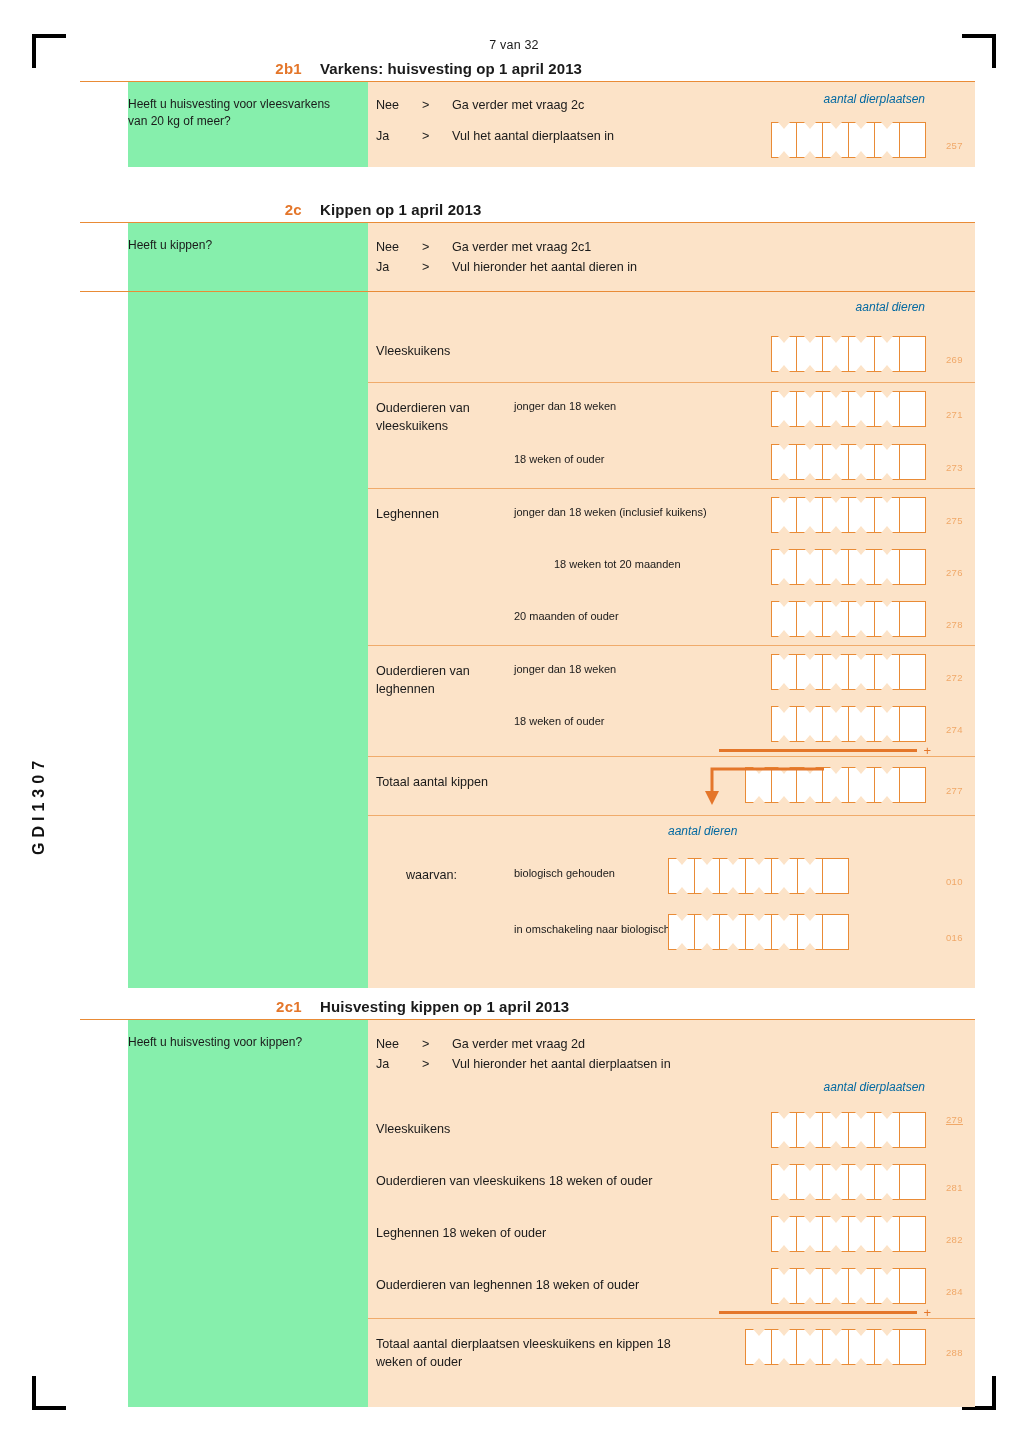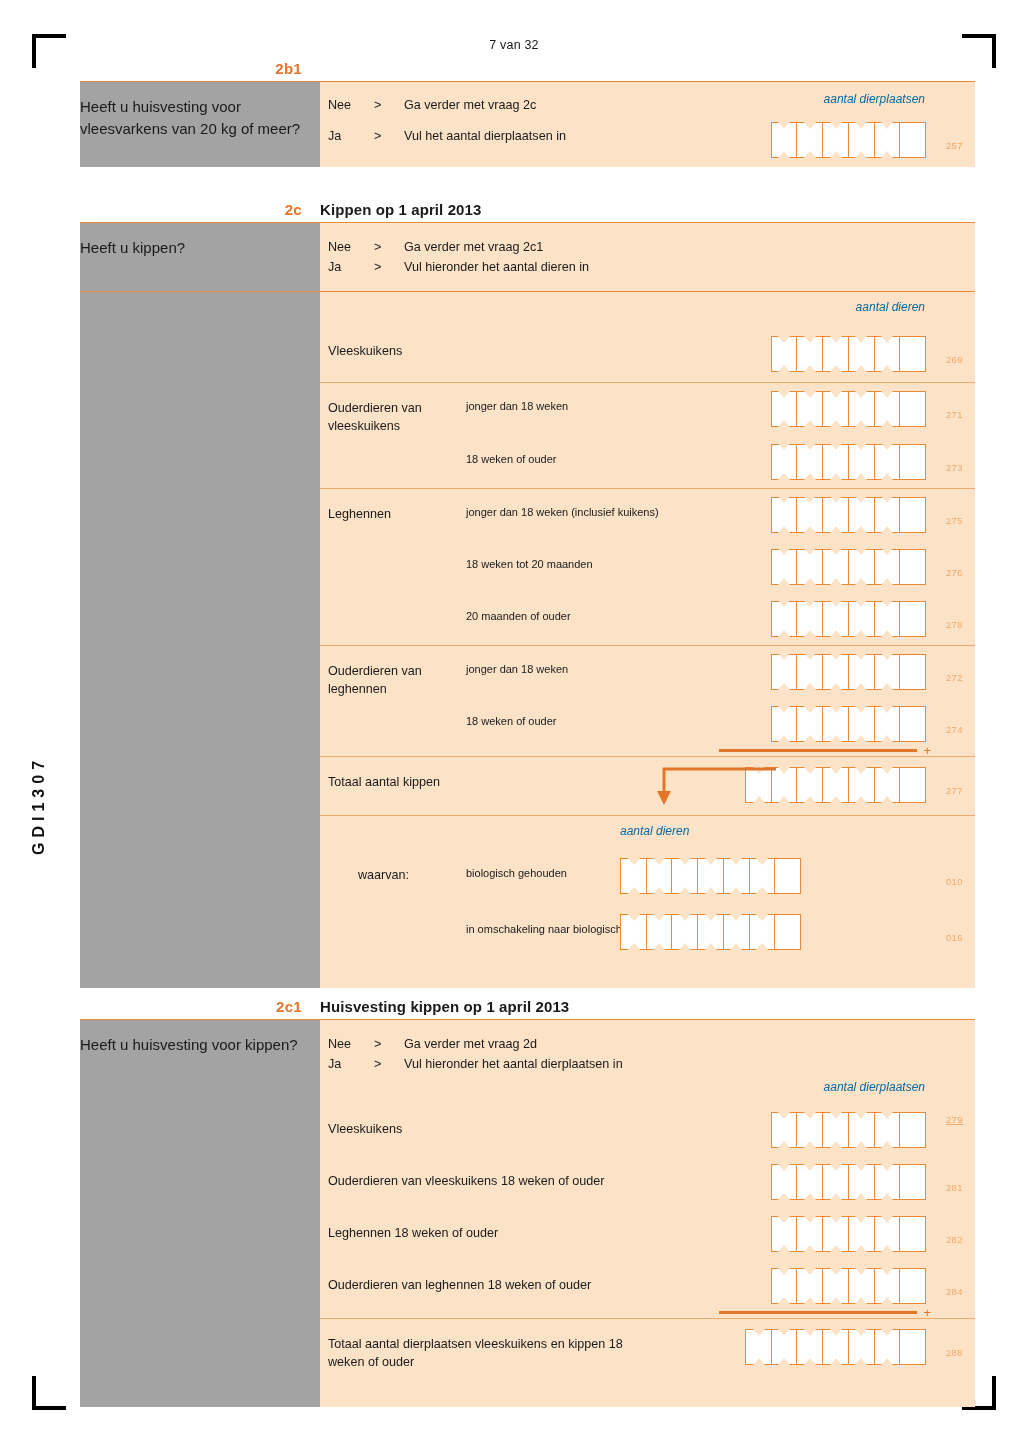--- a/index.html
+++ b/index.html
@@ -87,24 +87,25 @@
   }
 
   
   .band {
     display: flex;
   }
   .band .qcol {
     width: 240px;
     box-sizing: border-box;
     padding: 14px 16px 10px 0;
-    background: #a3a3a3;
-    font-size: 15px;
+    background: #86efac;
+    font-size: 12px;
     line-height: 1.45;
     color: #1a1a1a;
+    margin-left: 48px;
   }
   .band .panel {
     flex: 1;
     background: #fce3c8;
     position: relative;
     box-sizing: border-box;
   }
 
   
   .route {
@@ -227,20 +228,21 @@
 <div class="crop bl"></div>
 <div class="crop br"></div>
 
 <div class="page-number">7 van 32</div>
 <div class="sheet-code">GDI1307</div>
 
 <div class="content">
 
   <div class="sec-head">
     <div class="num">2b1</div>
+    <div class="ttl">Varkens: huisvesting op 1 april 2013</div>
   </div>
 
   <div class="band">
     <div class="qcol">Heeft u huisvesting voor vleesvarkens van 20 kg of meer?</div>
     <div class="panel" style="padding:0 0 18px 0;">
 
       <div class="route pad-route-wide">
         <span class="ans">Nee</span>
         <span class="gt">&gt;</span>
         <span class="txt">Ga verder met vraag 2c</span>
@@ -339,21 +341,21 @@
         <div class="boxes at-right" style="top:8px;">
             <div class="cell notch"></div>
             <div class="cell notch"></div>
             <div class="cell notch"></div>
             <div class="cell notch"></div>
             <div class="cell notch"></div>
             <div class="cell"></div>
           </div>
         <div class="code" style="top:26px;">275</div>
       </div>
-      <div class="row" style="min-height:52px;">
+      <div class="row" style="min-height:52px;gap:40px;">
         <div class="lbl"></div>
         <div class="sub">18 weken tot 20 maanden</div>
         <div class="boxes at-right" style="top:8px;">
             <div class="cell notch"></div>
             <div class="cell notch"></div>
             <div class="cell notch"></div>
             <div class="cell notch"></div>
             <div class="cell notch"></div>
             <div class="cell"></div>
           </div>

